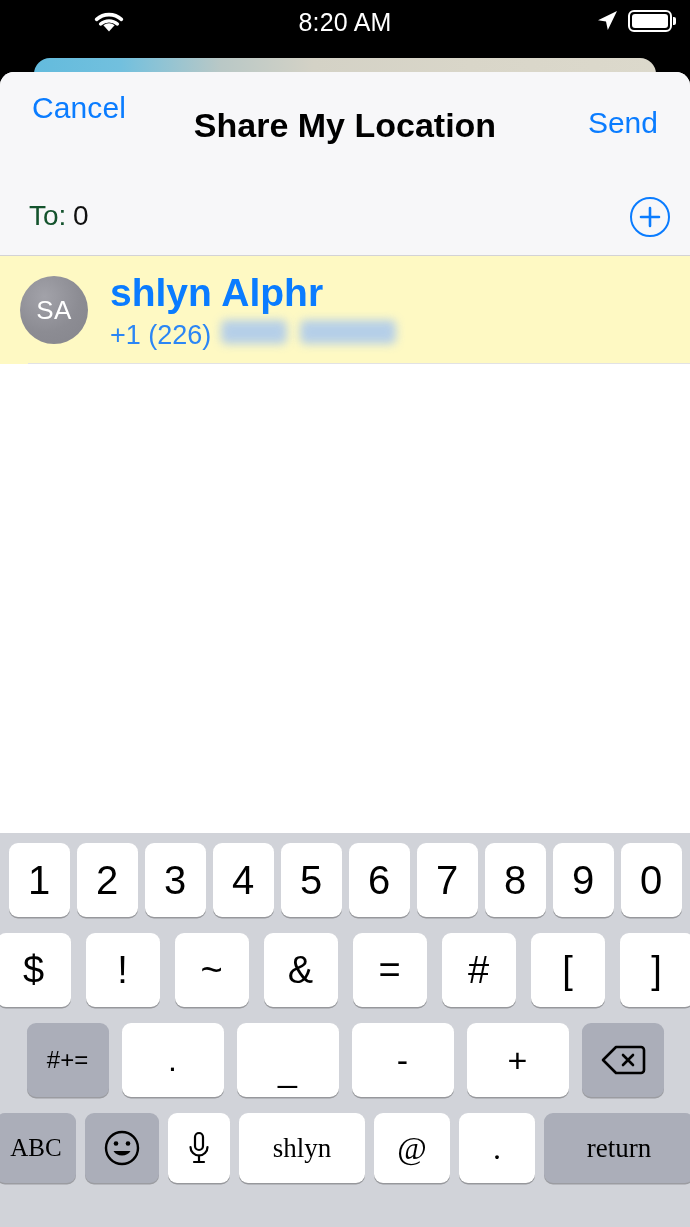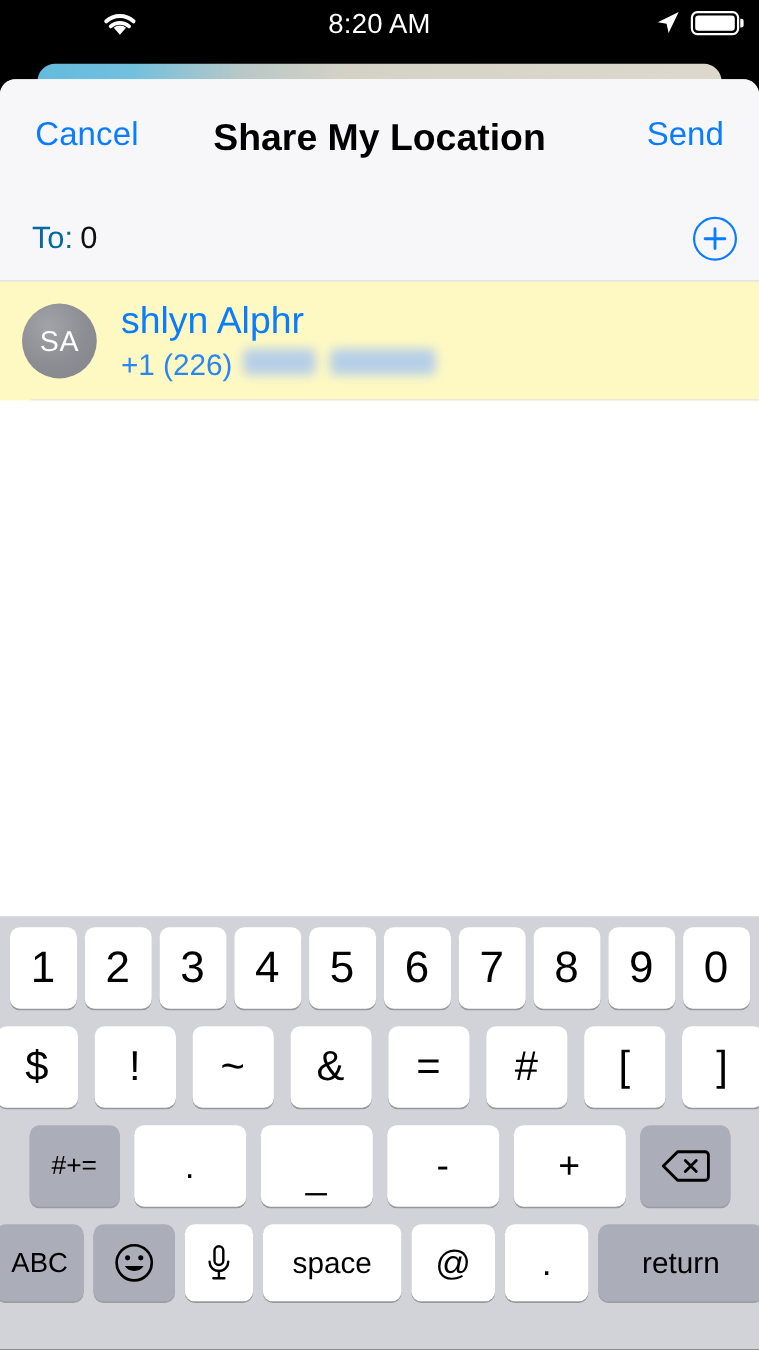--- a/index.html
+++ b/index.html
@@ -48,40 +48,40 @@
   
   .sheet{
     position:absolute; top:72px; left:0; width:690px; height:1155px;
     background:#fff; border-radius:14px 14px 0 0; overflow:hidden;
   }
   .sheet-header{
     position:relative; width:100%; height:106px;
     background:#f7f7f9;
   }
   .nav-cancel{
-    position:absolute; left:32px; top:34px;
+    position:absolute; left:32px; top:19px;
     font-size:30px; color:#0a7cff; letter-spacing:0.1px;
   }
   .nav-title{
     position:absolute; left:0; right:0; top:34px; text-align:center;
     font-size:34px; font-weight:bold; color:#000000;
   }
   .nav-send{
     position:absolute; right:32px; top:34px;
     font-size:30px; font-weight:normal; color:#0a7cff;
   }
 
   .to-bar{
     position:relative; width:100%; height:78px;
     background:#f7f7f9;
     border-bottom:1px solid #d3d3d6;
   }
   .to-label{
     position:absolute; left:29px; top:22px;
-    font-size:28px; color:#0369a1;
+    font-size:28px; color:#14532d;
   }
   .to-value{
     position:absolute; left:73px; top:22px;
     font-size:28px; color:#101010;
   }
   .to-caret{
     position:absolute; left:96px; top:20px; width:2px; height:34px;
     background:#0a7cff; opacity:0;
   }
   .add-btn{
@@ -104,21 +104,21 @@
     flex:0 0 auto;
     width:68px; height:68px; border-radius:50%;
     background:radial-gradient(circle at 36% 30%, #a2a2a9 0%, #8c8c93 55%, #85858c 100%);
     display:flex; align-items:center; justify-content:center;
     color:#fff; font-size:26px; letter-spacing:0.5px;
   }
   .contact-text{
     margin-left:22px; display:flex; flex-direction:column; justify-content:center;
   }
   .contact-name{
-    font-size:34px; font-weight:normal; color:#0a7cff; line-height:1.22;
+    font-size:39px; font-weight:bold; color:#0a7cff; line-height:1.22;
   }
   .contact-phone-line{
     display:flex; align-items:flex-start; margin-top:3px;
   }
   .contact-phone{
     font-size:27px; color:#2b86f5; line-height:1.15;
   }
   .redacted{
     display:inline-flex; gap:13px; margin-left:10px; align-items:center;
   }
@@ -135,21 +135,21 @@
   
   .keyboard{
     position:absolute; left:0; bottom:0; width:690px; height:394px;
     background:#d1d3d9;
     padding-top:10px;
   }
   .krow{ display:flex; justify-content:center; align-items:flex-start; }
   .krow.r1{ gap:7px; margin-bottom:16px; padding:0 5px; }
   .krow.r2{ gap:15px; margin-bottom:16px; padding:0 12px; }
   .krow.r3{ gap:13px; margin-bottom:16px; padding:0 5px; }
-  .krow.r4{ gap:9px; padding:0 5px; }
+  .krow.r4{ gap:9px; padding:0 5px;font-family:Liberation Serif, serif; }
 
   .key{
     background:#fff; border-radius:9px;
     box-shadow:0 1.5px 0 rgba(0,0,0,0.28);
     display:flex; align-items:center; justify-content:center;
     color:#000;
     flex:0 0 auto;
   }
   .key.dark{ background:#abaeb9; box-shadow:0 1.5px 0 rgba(0,0,0,0.26); }
 
@@ -293,21 +293,21 @@
             <path d="M11.5 23 a9.5 8 0 0 0 17 0 Z" fill="#000"></path>
           </svg>
         </div>
         <div class="key k-mic">
           <svg class="icon-svg" viewBox="0 0 30 40" width="30" height="40">
             <rect x="11" y="5" width="8" height="17" rx="4" fill="none" stroke="#000" stroke-width="2.2"></rect>
             <path d="M6.5 19 a8.5 8.5 0 0 0 17 0" fill="none" stroke="#000" stroke-width="2.2" stroke-linecap="round"></path>
             <path d="M15 27.5 V34 M10 34 H20" stroke="#000" stroke-width="2.2" stroke-linecap="round"></path>
           </svg>
         </div>
-        <div class="key k-space">space</div>
+        <div class="key k-space">shlyn</div>
         <div class="key k-at">@</div>
         <div class="key k-dot k-period-small">.</div>
         <div class="key dark k-return">return</div>
       </div>
 
     </div>
   </div>
 </div>
 
 </body></html>

